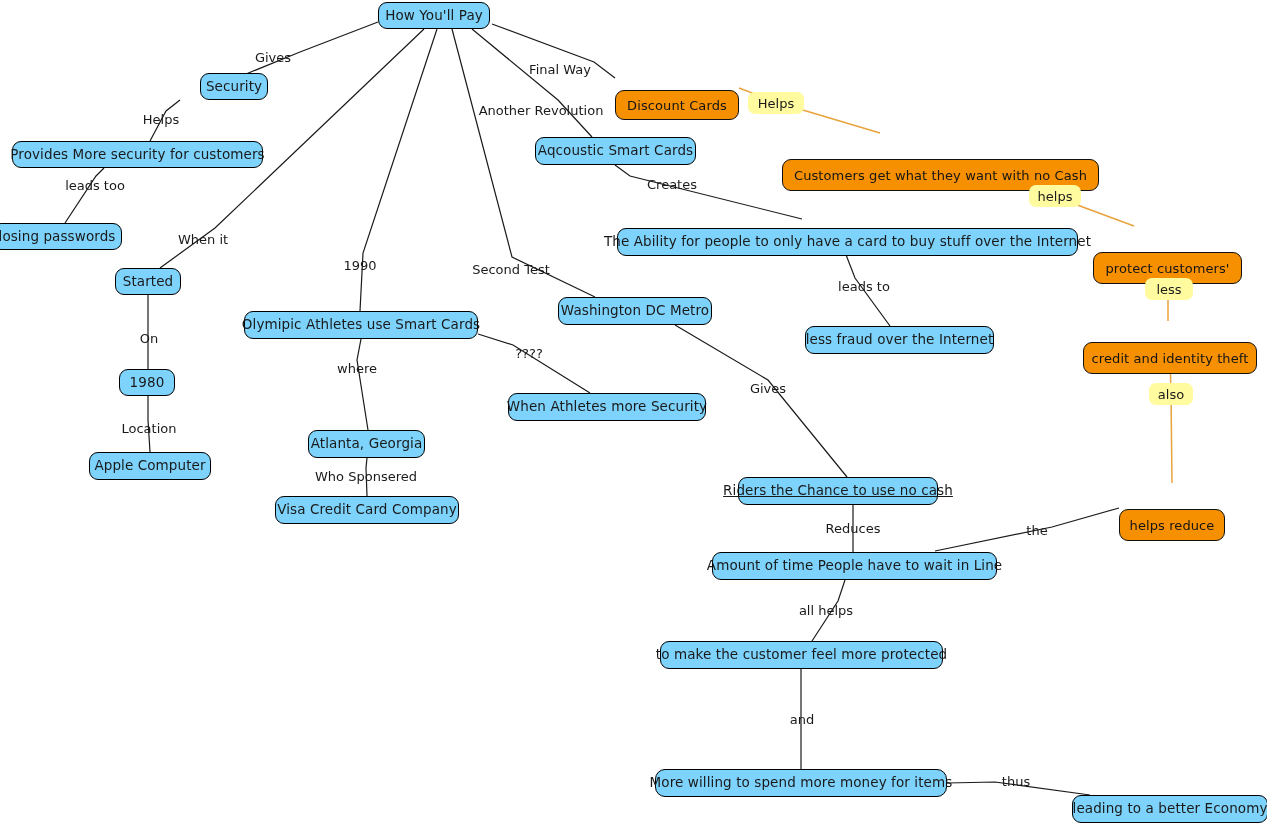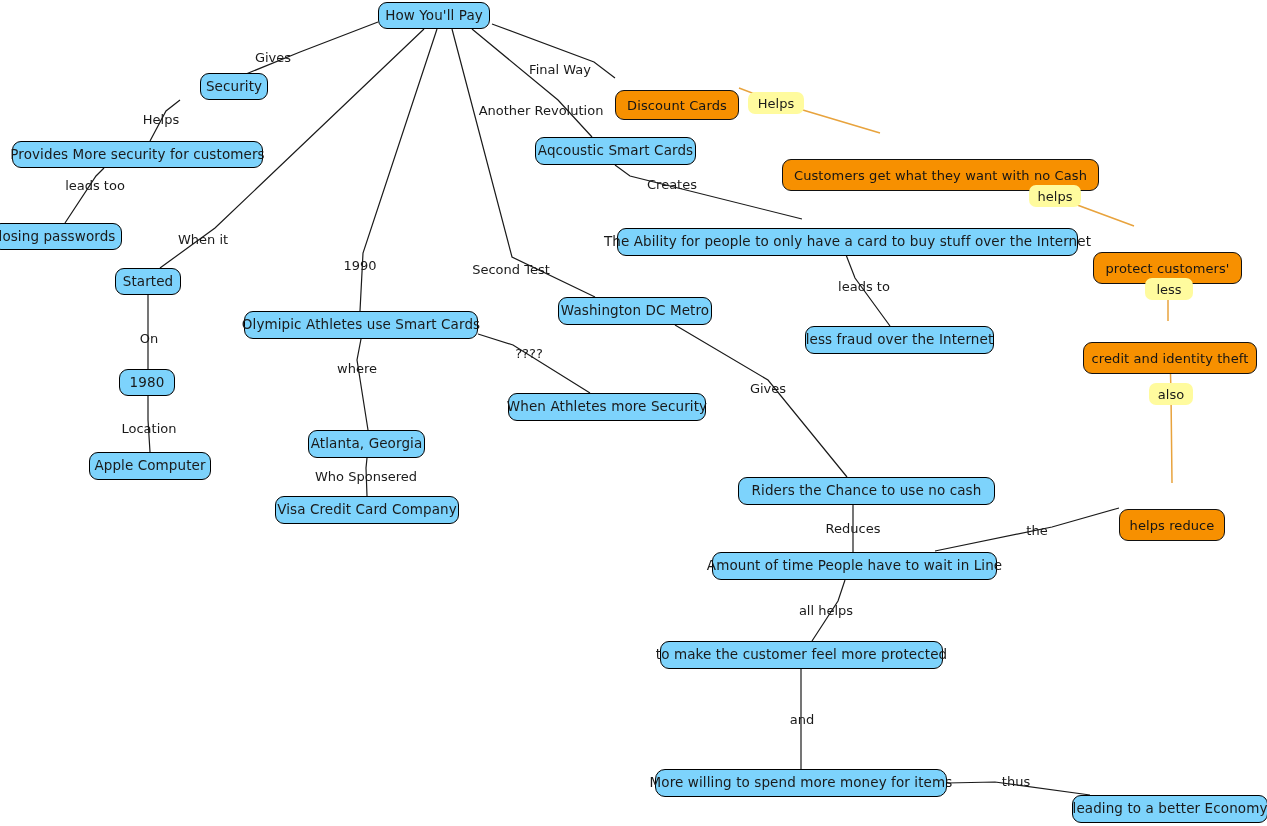--- a/index.html
+++ b/index.html
@@ -109,21 +109,21 @@
     <div class="node" style="left: 119px; top: 369px; width: 56px; height: 27px;">1980</div>
     <div class="node" style="left: 89px; top: 452px; width: 122px; height: 28px;">Apple Computer</div>
     <div class="node" style="left: 244px; top: 311px; width: 234px; height: 28px;">Olymipic Athletes use Smart Cards</div>
     <div class="node" style="left: 308px; top: 430px; width: 117px; height: 28px;">Atlanta, Georgia</div>
     <div class="node" style="left: 275px; top: 496px; width: 184px; height: 28px;">Visa Credit Card Company</div>
     <div class="node" style="left: 535px; top: 137px; width: 161px; height: 28px;">Aqcoustic Smart Cards</div>
     <div class="node" style="left: 558px; top: 297px; width: 154px; height: 28px;">Washington DC Metro</div>
     <div class="node" style="left: 508px; top: 393px; width: 198px; height: 28px;">When Athletes more Security</div>
     <div class="node" style="left: 601px; top: 228px; width: 461px; height: 28px; margin-left: 16px;">The Ability for people to only have a card to buy stuff over the Internet</div>
     <div class="node" style="left: 805px; top: 326px; width: 189px; height: 28px;">less fraud over the Internet</div>
-    <div class="node" style="left: 738px; top: 477px; width: 257px; height: 28px;">Riders the Chance to use no cash</div>
+    <div class="node" style="left: 738px; top: 477px; width: 200px; height: 28px; text-decoration: underline;">Riders the Chance to use no cash</div>
     <div class="node" style="left: 712px; top: 552px; width: 285px; height: 28px;">Amount of time People have to wait in Line</div>
     <div class="node" style="left: 660px; top: 641px; width: 283px; height: 28px;">to make the customer feel more protected</div>
     <div class="node" style="left: 655px; top: 769px; width: 292px; height: 28px; border-radius: 10px;">More willing to spend more money for items</div>
     <div class="node" style="left: 1072px; top: 795px; width: 196px; height: 28px;">leading to a better Economy</div>
     <div class="node orange" style="left: 615px; top: 64px; width: 124px; height: 30px;">Discount Cards</div>
     <div class="node orange" style="left: 782px; top: 133px; width: 317px; height: 32px;">Customers get what they want with no Cash</div>
     <div class="node orange" style="left: 1093px; top: 226px; width: 149px; height: 32px;">protect customers'</div>
     <div class="node orange" style="left: 1083px; top: 316px; width: 174px; height: 32px;">credit and identity theft</div>
     <div class="node orange" style="left: 1119px; top: 483px; width: 106px; height: 32px;">helps reduce</div>
     <div class="link-label" style="left: 252px; top: 49px; width: 42px; height: 16px;">Gives</div>

